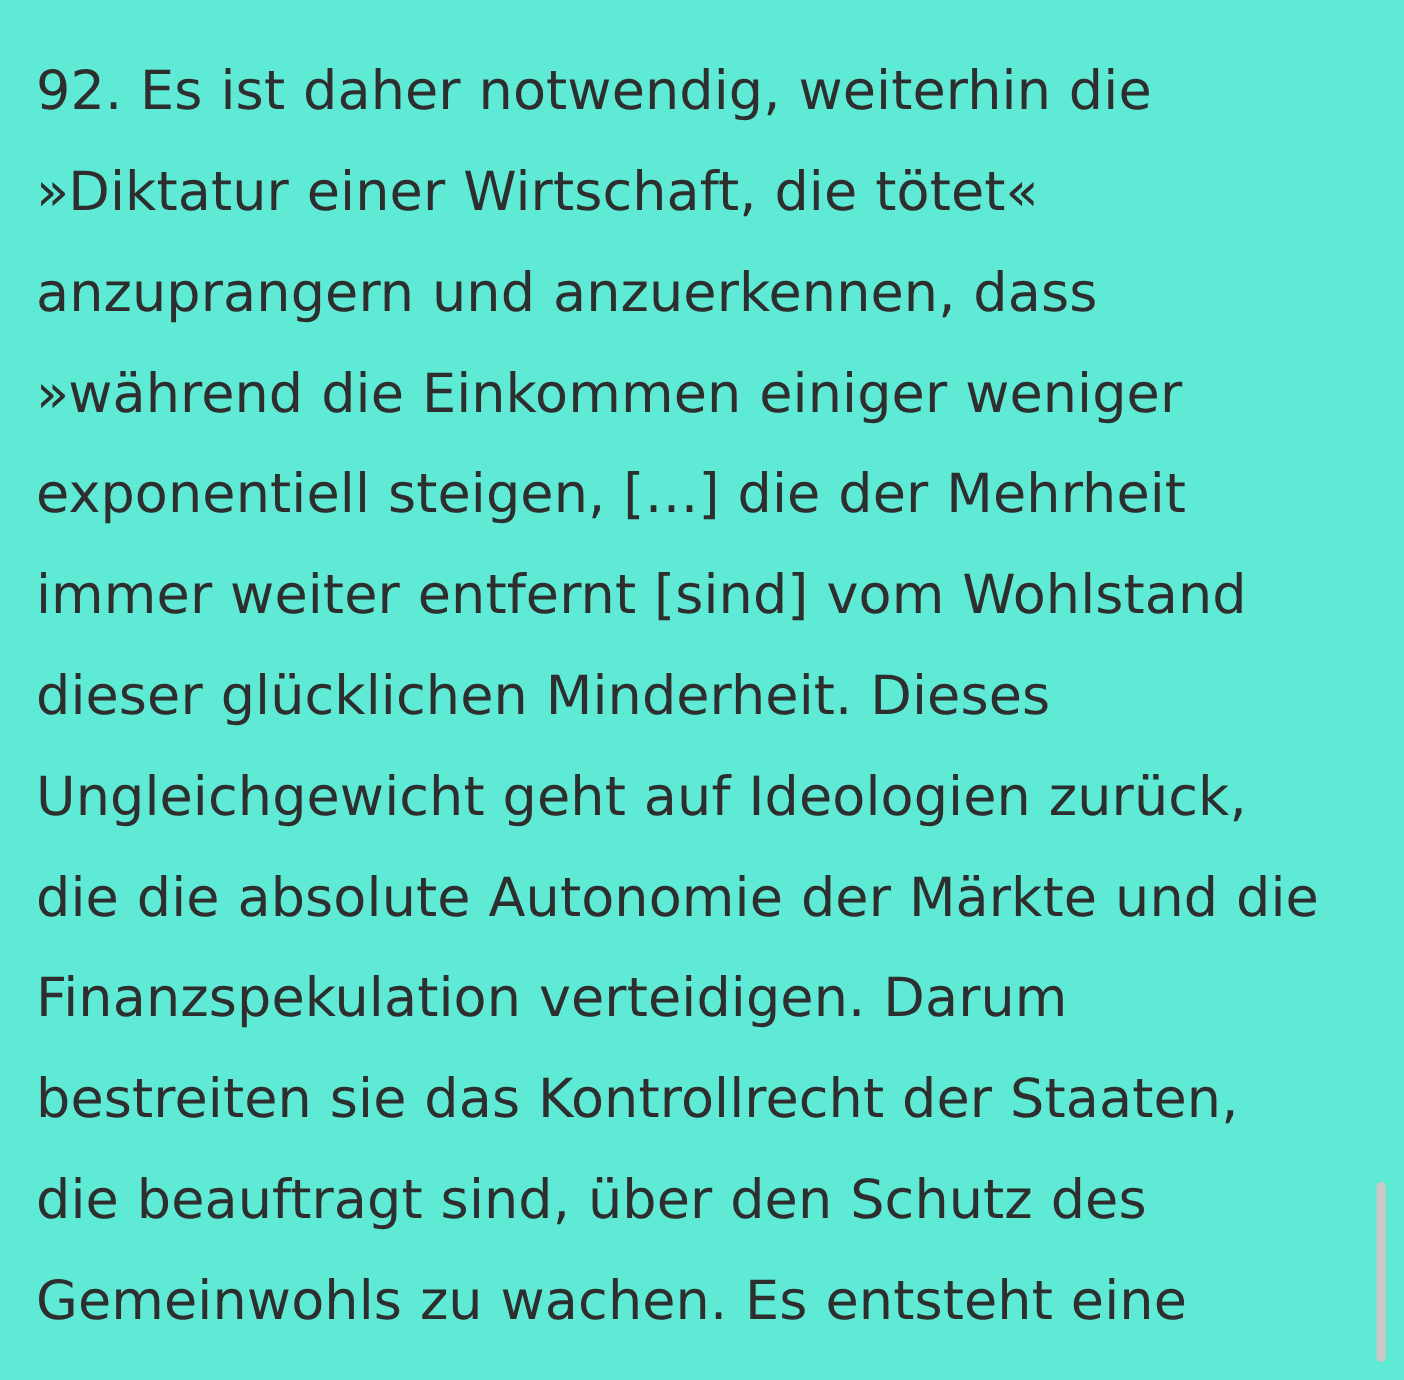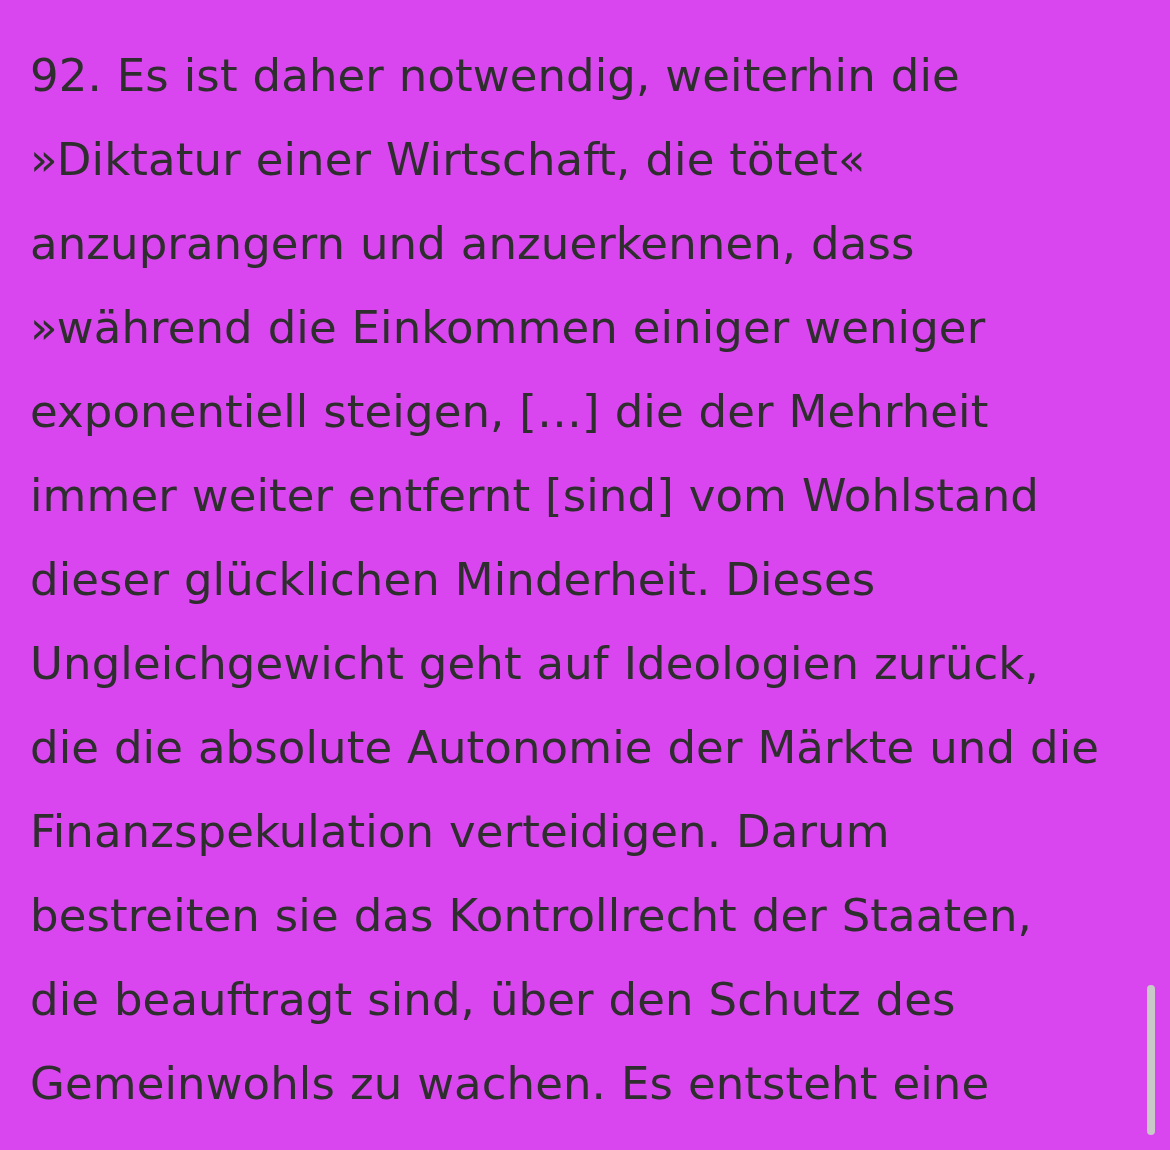--- a/index.html
+++ b/index.html
@@ -11,21 +11,21 @@
   body {
     width: 1170px;
     height: 1150px;
     overflow: hidden;
     font-family: "DejaVu Sans", "Liberation Sans", sans-serif;
   }
   .page {
     position: relative;
     width: 1170px;
     height: 1150px;
-    background: #d946ef;
+    background: #5eead4;
     box-sizing: border-box;
   }
   .reader-body {
     position: absolute;
     left: 0;
     top: 0;
     width: 1170px;
     height: 1150px;
     padding: 34px 70px 0 30px;
     box-sizing: border-box;

